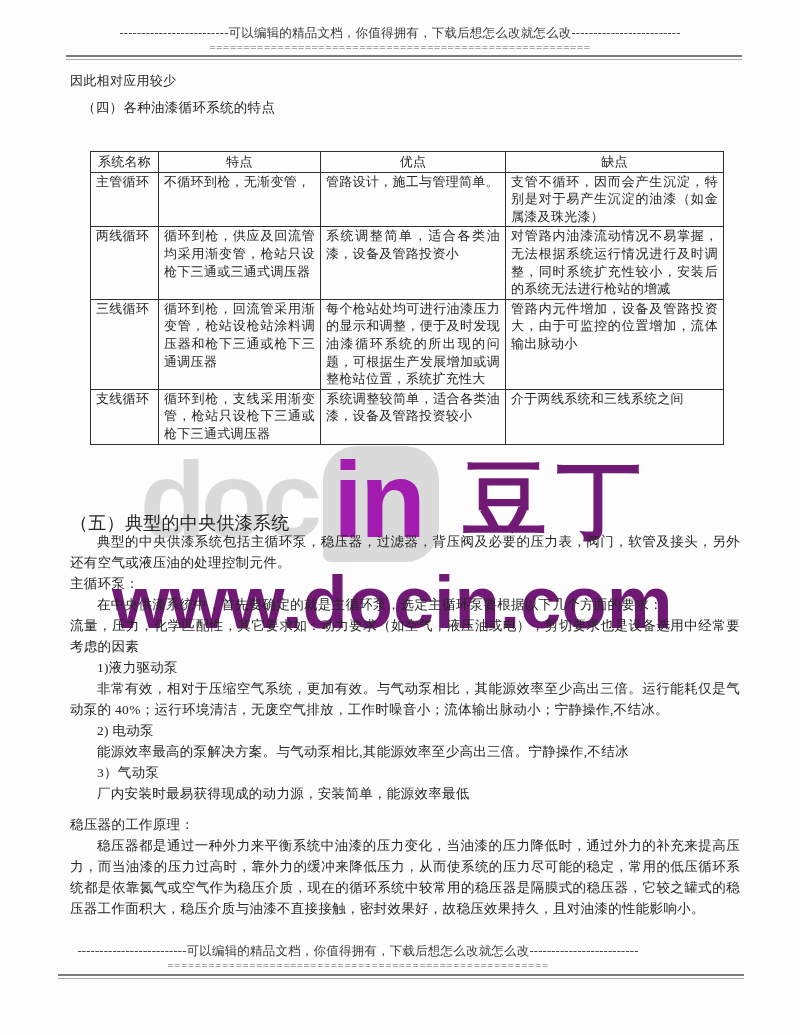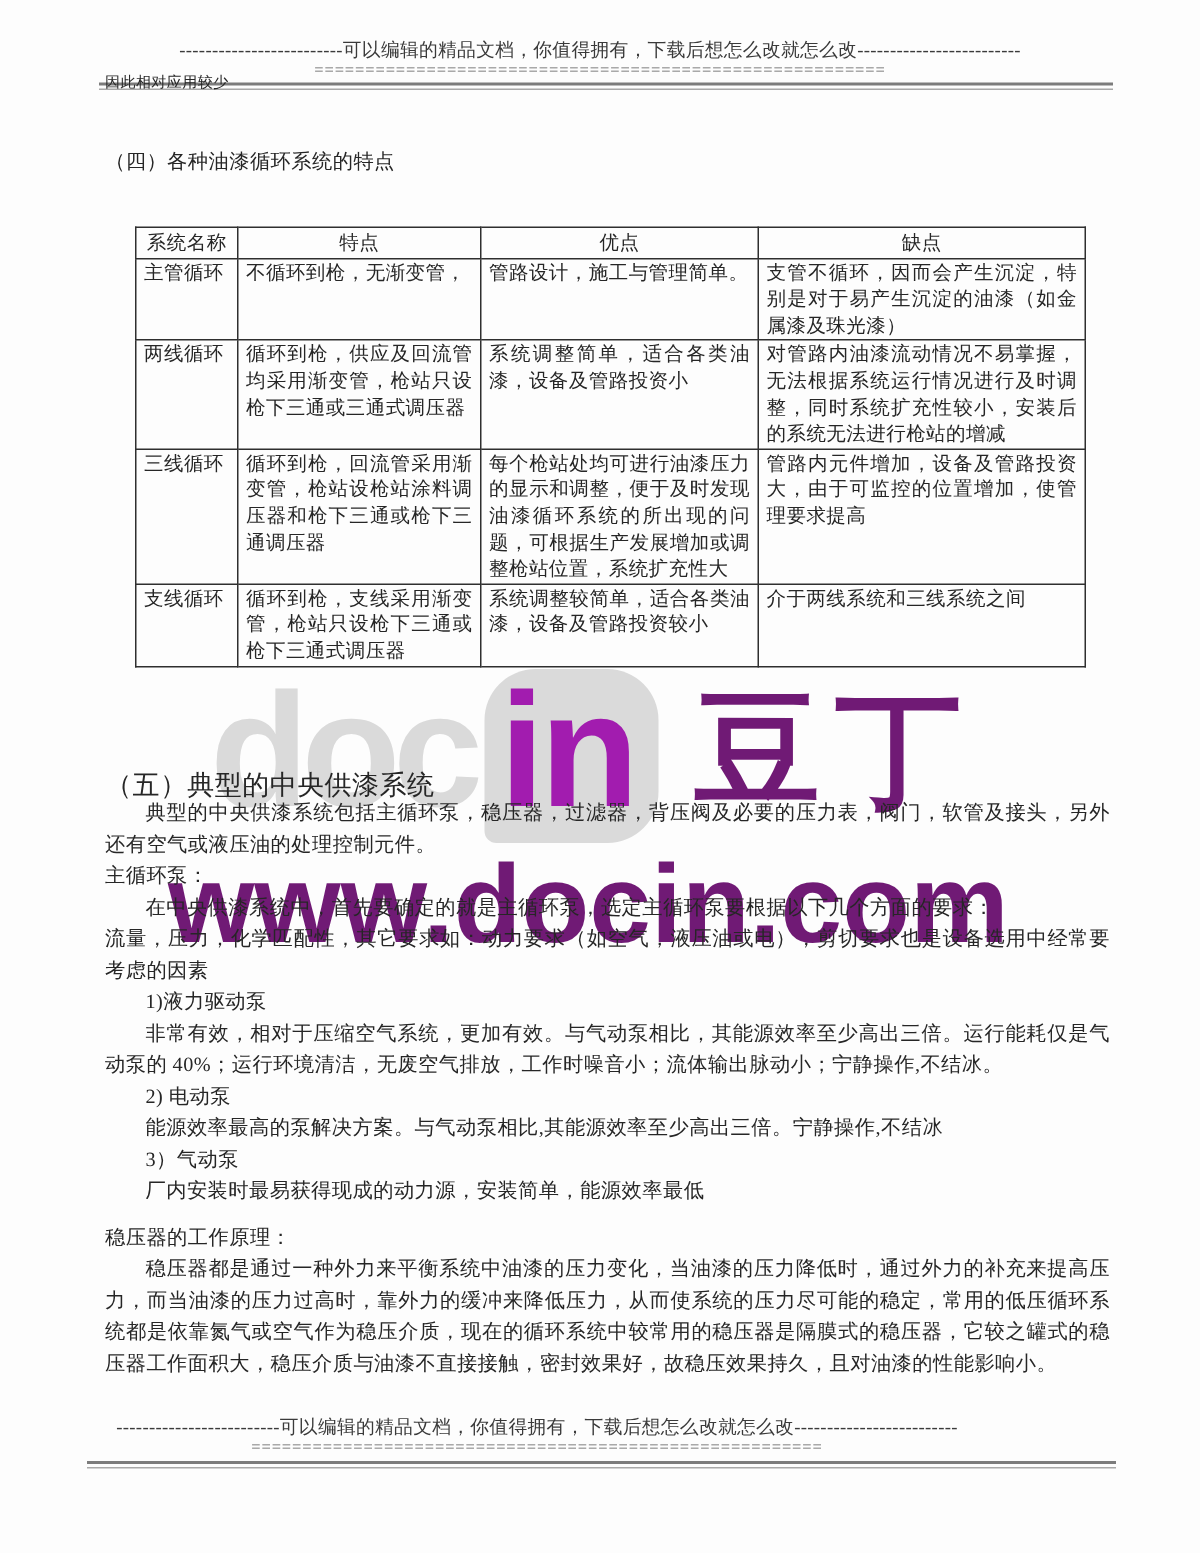--- a/index.html
+++ b/index.html
@@ -29,22 +29,22 @@
     font-size:11px;color:#5a5a5a;letter-spacing:0.6px;z-index:1;}
   .rule{position:absolute;height:2px;border-top:2px solid #7c7c7c;border-bottom:1px solid #a8a8a8;z-index:1;}
   .hdr-rule{top:55px;left:66px;width:676px;}
   .ftr-banner{position:absolute;top:943px;left:0;width:800px;text-align:center;
     font-size:12.5px;color:#3a3a3a;z-index:1;transform:translateX(-42px);letter-spacing:0.2px;}
   .ftr-equals{position:absolute;top:959px;left:0;width:800px;text-align:center;
     font-size:11px;color:#5a5a5a;letter-spacing:0.6px;z-index:1;transform:translateX(-42px);}
   .ftr-rule{top:974px;left:58px;width:686px;}
 
   
-  .intro{position:absolute;top:48px;left:70px;font-size:10px;z-index:1;letter-spacing:0.3px;}
-  .h4{position:absolute;top:99px;left:70px;font-size:13.5px;z-index:1;letter-spacing:0.3px;}
+  .intro{position:absolute;top:72px;left:70px;font-size:13px;z-index:1;letter-spacing:0.3px;}
+  .h4{position:absolute;top:99px;left:82px;font-size:13.5px;z-index:1;letter-spacing:0.3px;}
   .h5{position:absolute;top:511px;left:70px;font-size:18px;z-index:1;letter-spacing:0.3px;}
 
   table.sys{position:absolute;top:151px;left:90px;width:633px;border-collapse:collapse;
     z-index:1;font-size:13px;table-layout:fixed;background:transparent;}
   table.sys th,table.sys td{border:1px solid #2f2f2f;vertical-align:top;
     padding:0 5px 1px 5px;line-height:17.6px;letter-spacing:0.3px;font-weight:normal;}
   table.sys th{padding:1px 2px;}
   table.sys td{text-align:justify;}
   table.sys td.cname{text-align:left;white-space:nowrap;margin-top:12px;}
   col.c1{width:68px;}col.c2{width:162px;}col.c3{width:185px;}col.c4{width:218px;}
@@ -94,21 +94,21 @@
       <tr>
         <td class="cname">两线循环</td>
         <td>循环到枪，供应及回流管均采用渐变管，枪站只设枪下三通或三通式调压器</td>
         <td>系统调整简单，适合各类油漆，设备及管路投资小</td>
         <td>对管路内油漆流动情况不易掌握，无法根据系统运行情况进行及时调整，同时系统扩充性较小，安装后的系统无法进行枪站的增减</td>
       </tr>
       <tr>
         <td class="cname">三线循环</td>
         <td>循环到枪，回流管采用渐变管，枪站设枪站涂料调压器和枪下三通或枪下三通调压器</td>
         <td>每个枪站处均可进行油漆压力的显示和调整，便于及时发现油漆循环系统的所出现的问题，可根据生产发展增加或调整枪站位置，系统扩充性大</td>
-        <td>管路内元件增加，设备及管路投资大，由于可监控的位置增加，使管理要求提高</td>
+        <td>管路内元件增加，设备及管路投资大，由于可监控的位置增加，流体输出脉动小</td>
       </tr>
       <tr>
         <td class="cname">支线循环</td>
         <td>循环到枪，支线采用渐变管，枪站只设枪下三通或枪下三通式调压器</td>
         <td>系统调整较简单，适合各类油漆，设备及管路投资较小</td>
         <td>介于两线系统和三线系统之间</td>
       </tr>
     </tbody>
   </table>
 

